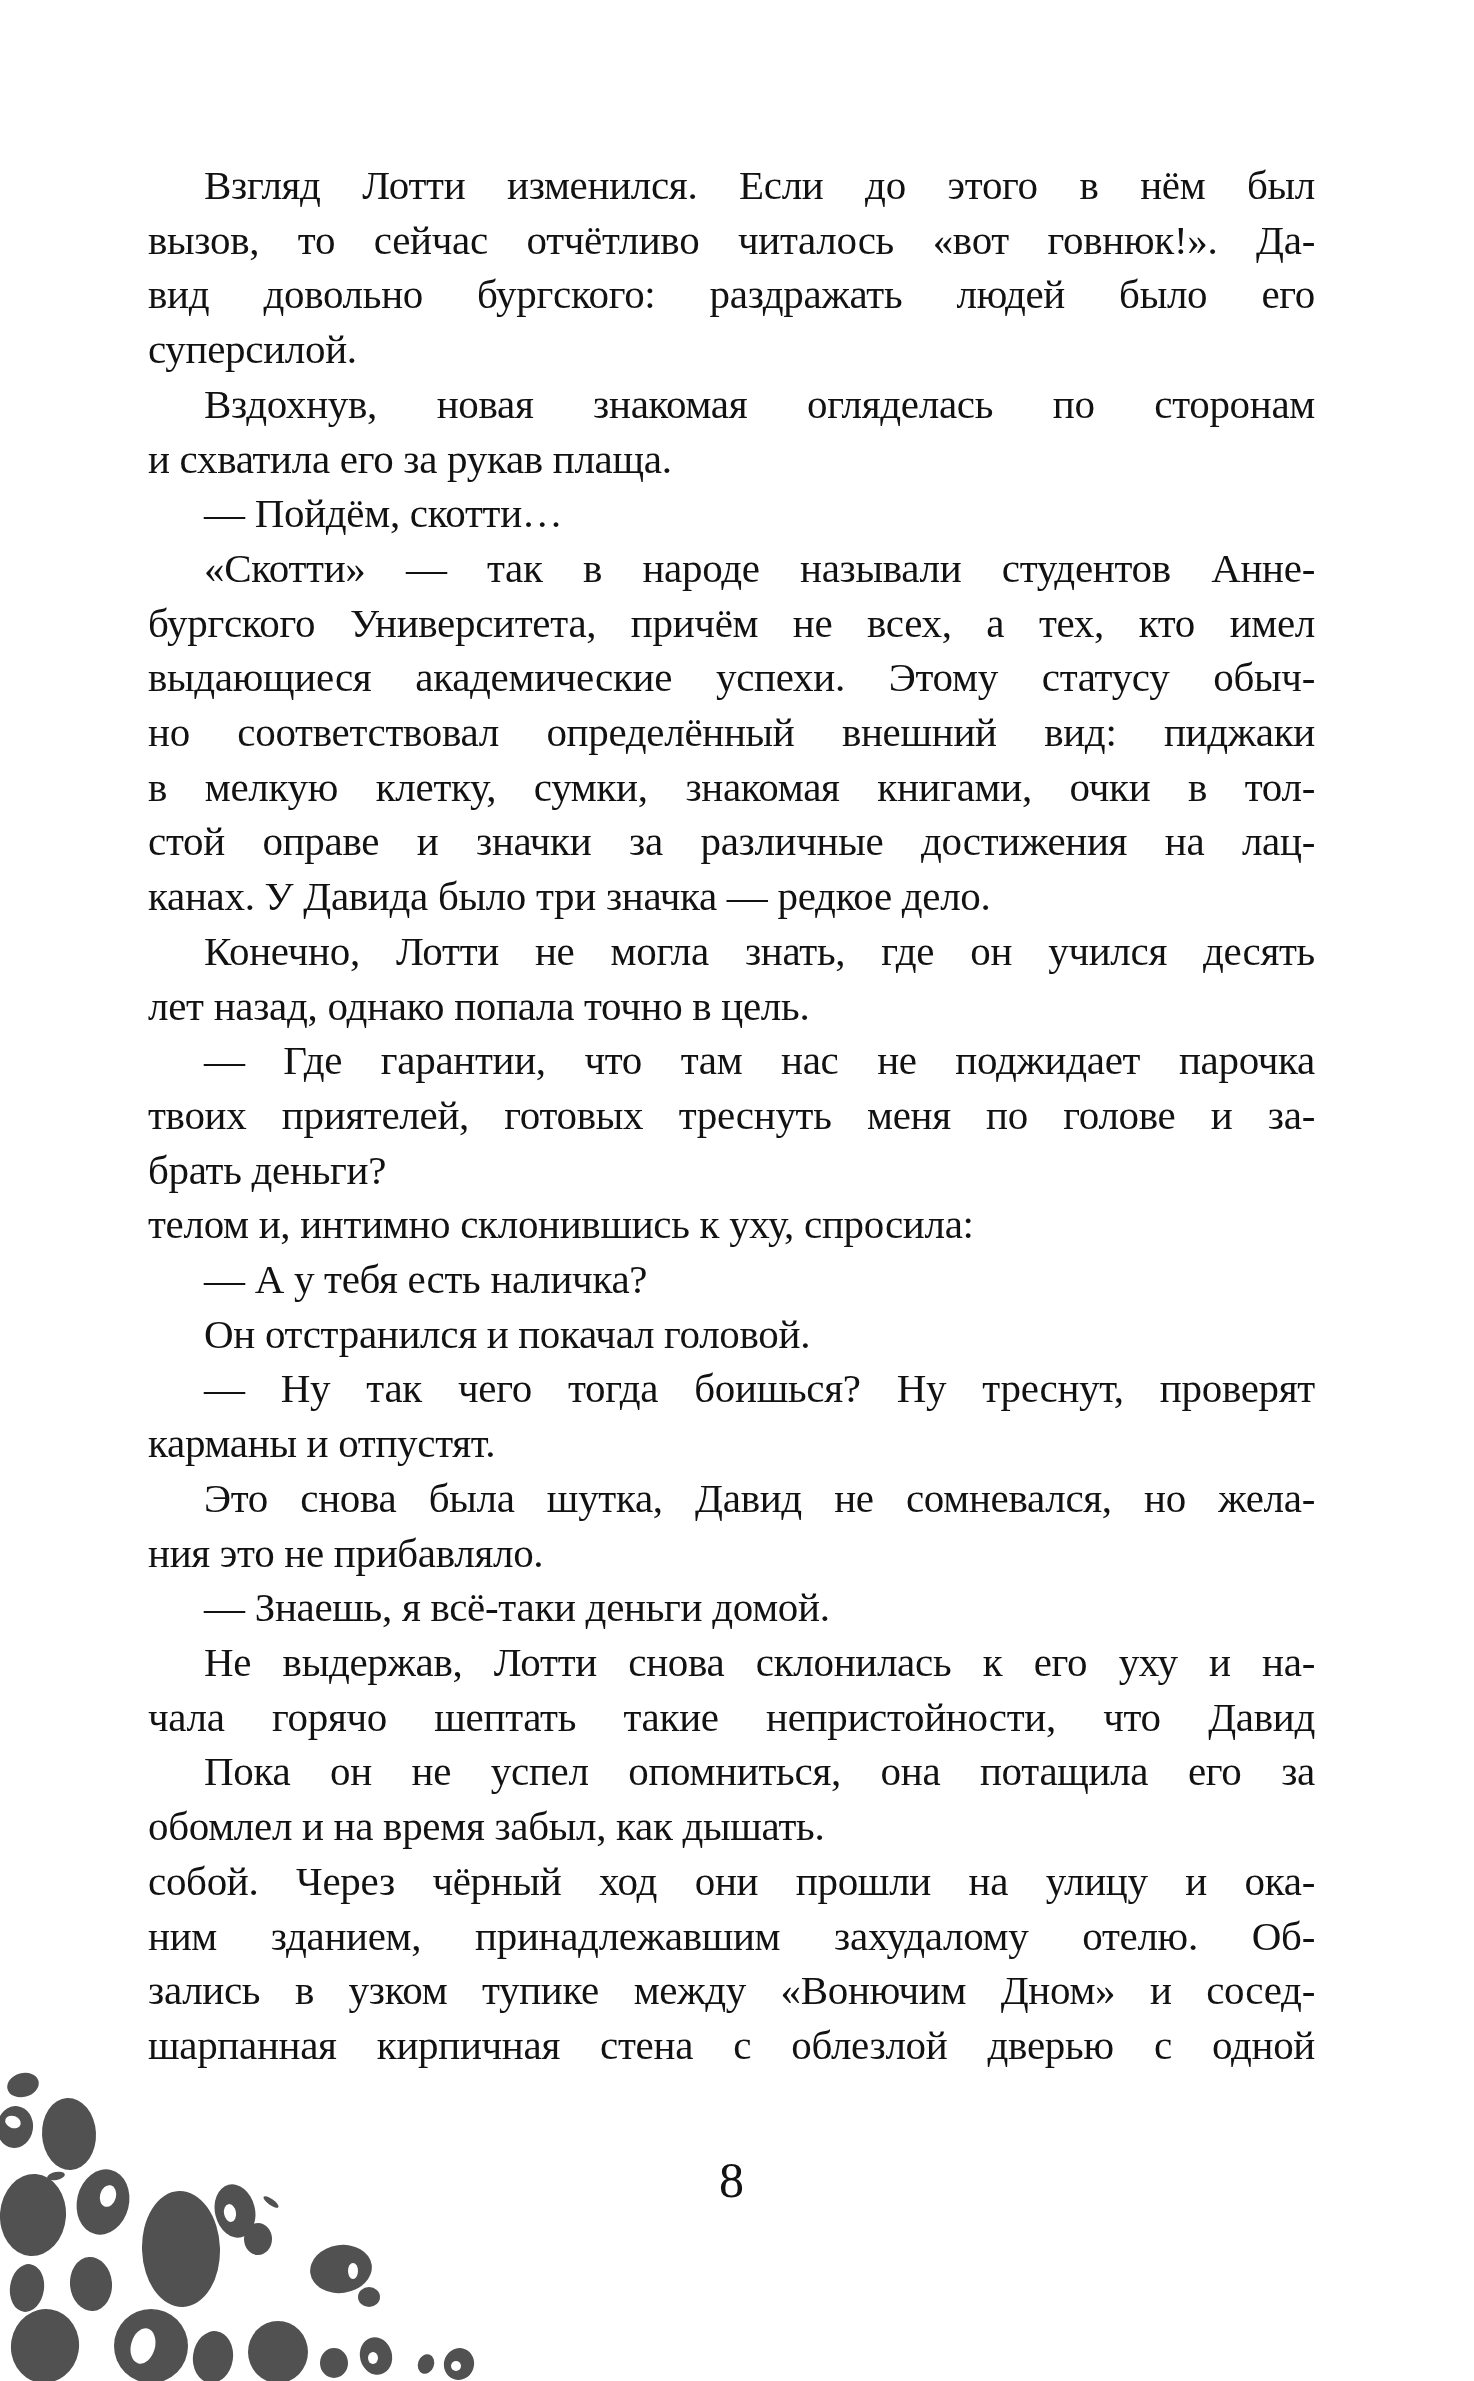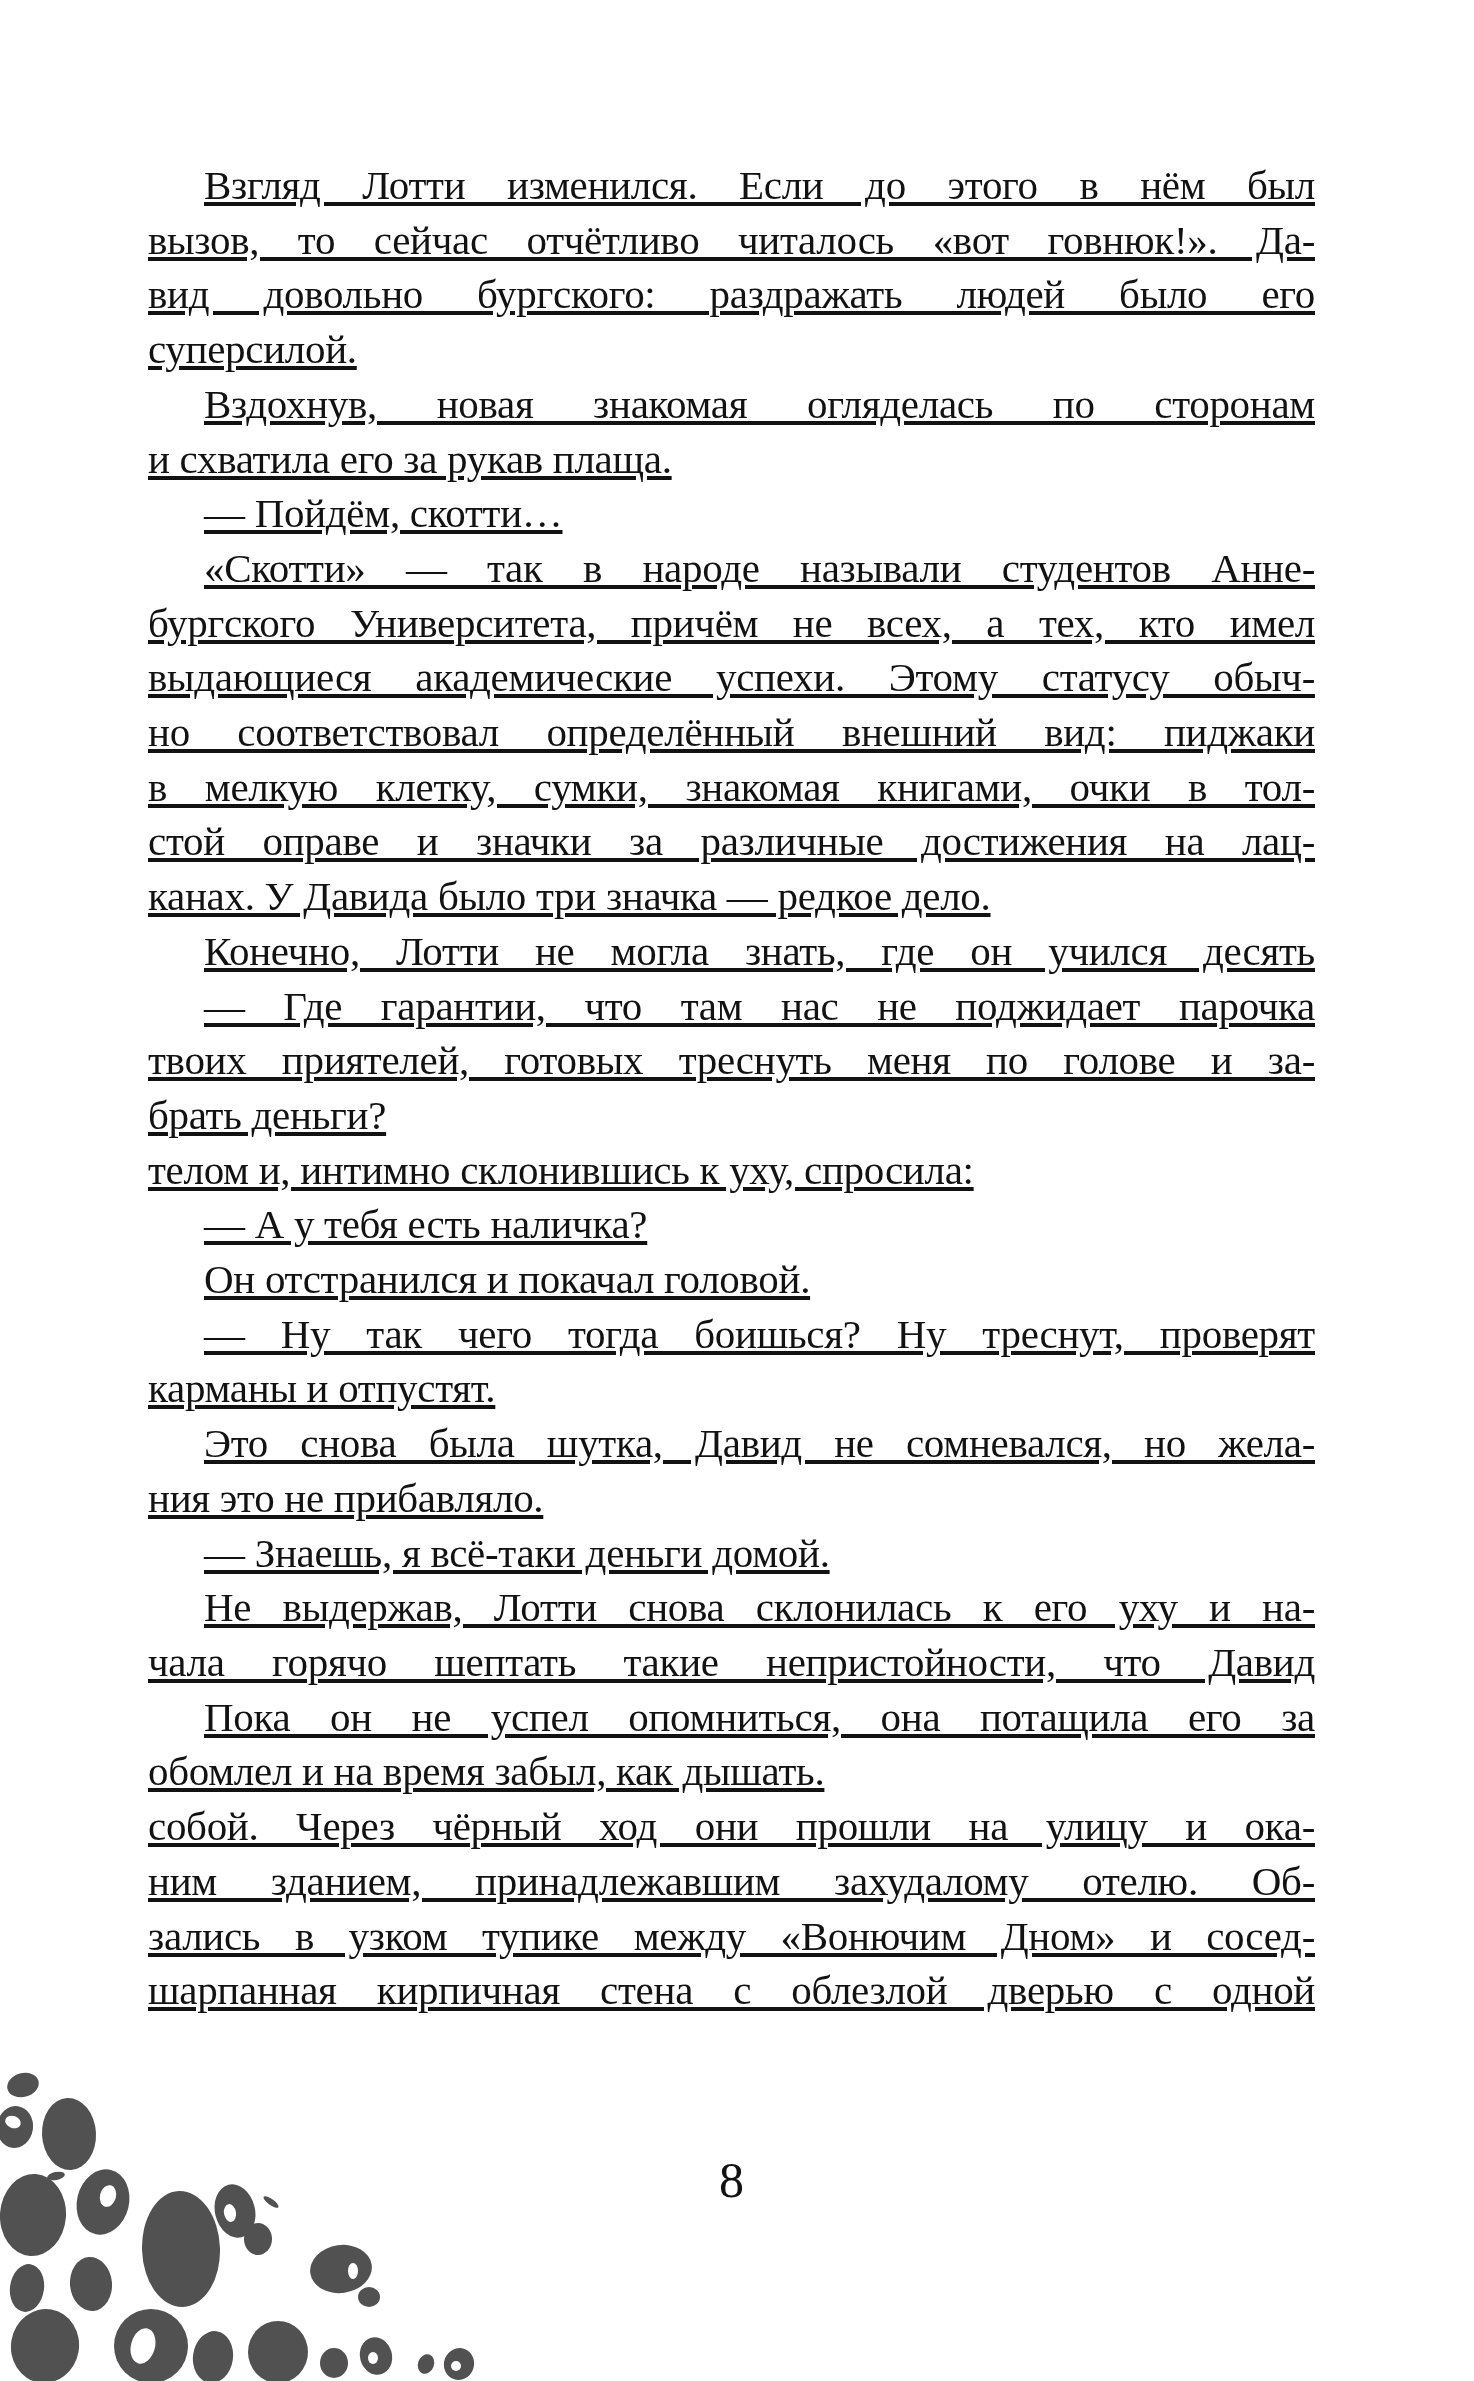--- a/index.html
+++ b/index.html
@@ -25,21 +25,20 @@
     top: 158px;
     width: 1167px;
     font-size: 41px;
     line-height: 54.7px;
     letter-spacing: -0.3px;
   }
   .line {
     text-align: justify;
     text-align-last: justify;
     white-space: normal;
-    text-decoration: underline;
   }
   .line.last {
     text-align-last: left;
   }
   .line.indent {
     text-indent: 56px;
   }
   .folio {
     position: absolute;
     left: 148px;
@@ -78,20 +77,21 @@
       <div class="line last">и схватила его за рукав плаща.</div>
       <div class="line indent last">— Пойдём, скотти…</div>
       <div class="line indent">«Скотти» — так в народе называли студентов Анне-</div>
       <div class="line">бургского Университета, причём не всех, а тех, кто имел</div>
       <div class="line">выдающиеся академические успехи. Этому статусу обыч-</div>
       <div class="line">но соответствовал определённый внешний вид: пиджаки</div>
       <div class="line">в мелкую клетку, сумки, знакомая книгами, очки в тол-</div>
       <div class="line">стой оправе и значки за различные достижения на лац-</div>
       <div class="line last">канах. У Давида было три значка — редкое дело.</div>
       <div class="line indent">Конечно, Лотти не могла знать, где он учился десять</div>
+      <div class="line last">лет назад, однако попала точно в цель.</div>
       <div class="line indent">— Где гарантии, что там нас не поджидает парочка</div>
       <div class="line">твоих приятелей, готовых треснуть меня по голове и за-</div>
       <div class="line last">брать деньги?</div>
       <div class="line last">телом и, интимно склонившись к уху, спросила:</div>
       <div class="line indent last">— А у тебя есть наличка?</div>
       <div class="line indent last">Он отстранился и покачал головой.</div>
       <div class="line indent">— Ну так чего тогда боишься? Ну треснут, проверят</div>
       <div class="line last">карманы и отпустят.</div>
       <div class="line indent">Это снова была шутка, Давид не сомневался, но жела-</div>
       <div class="line last">ния это не прибавляло.</div>

